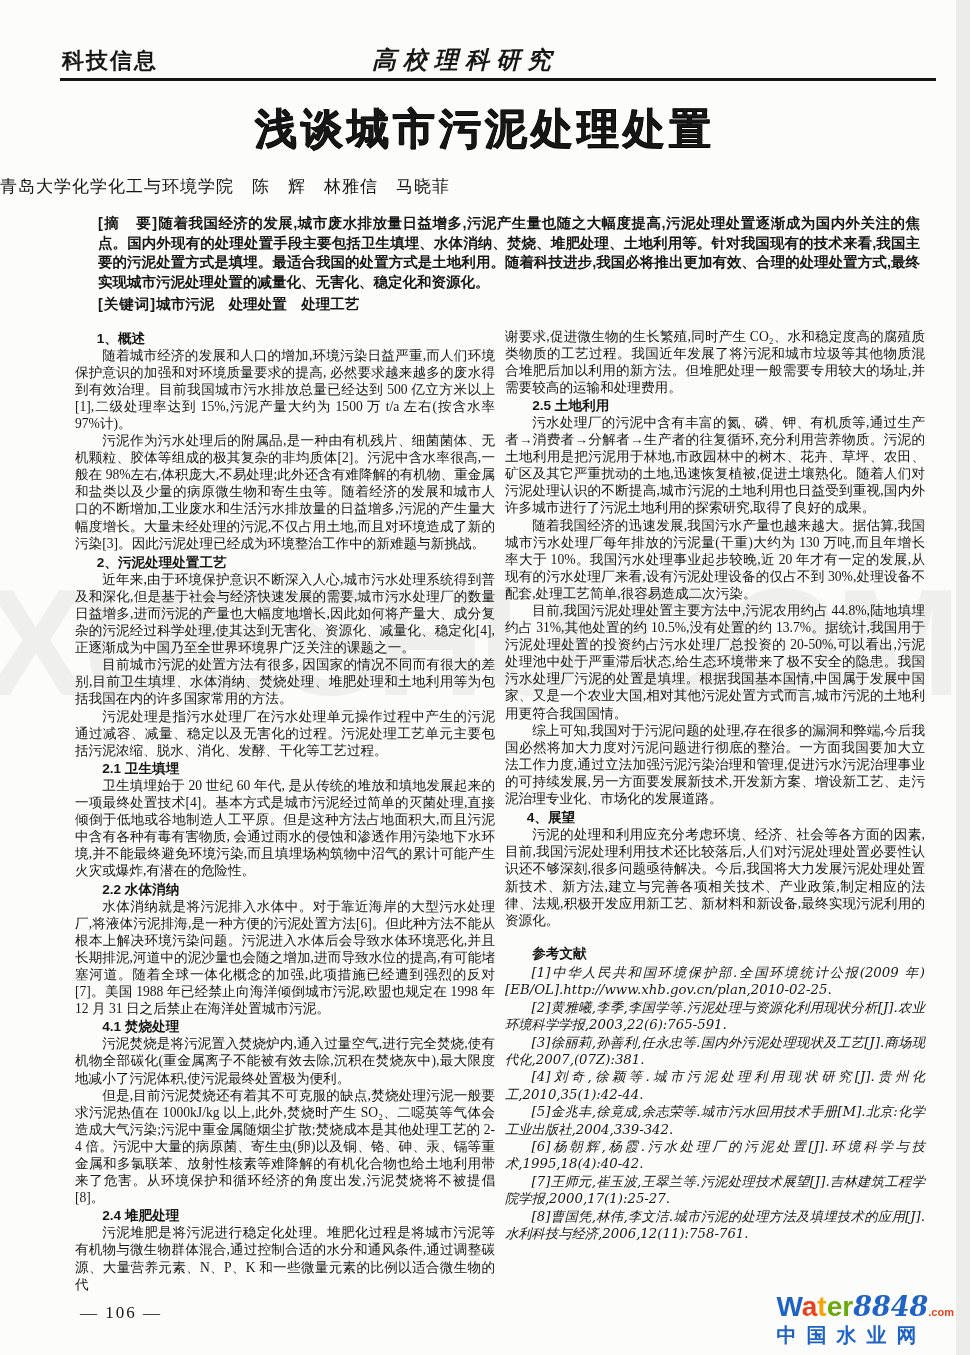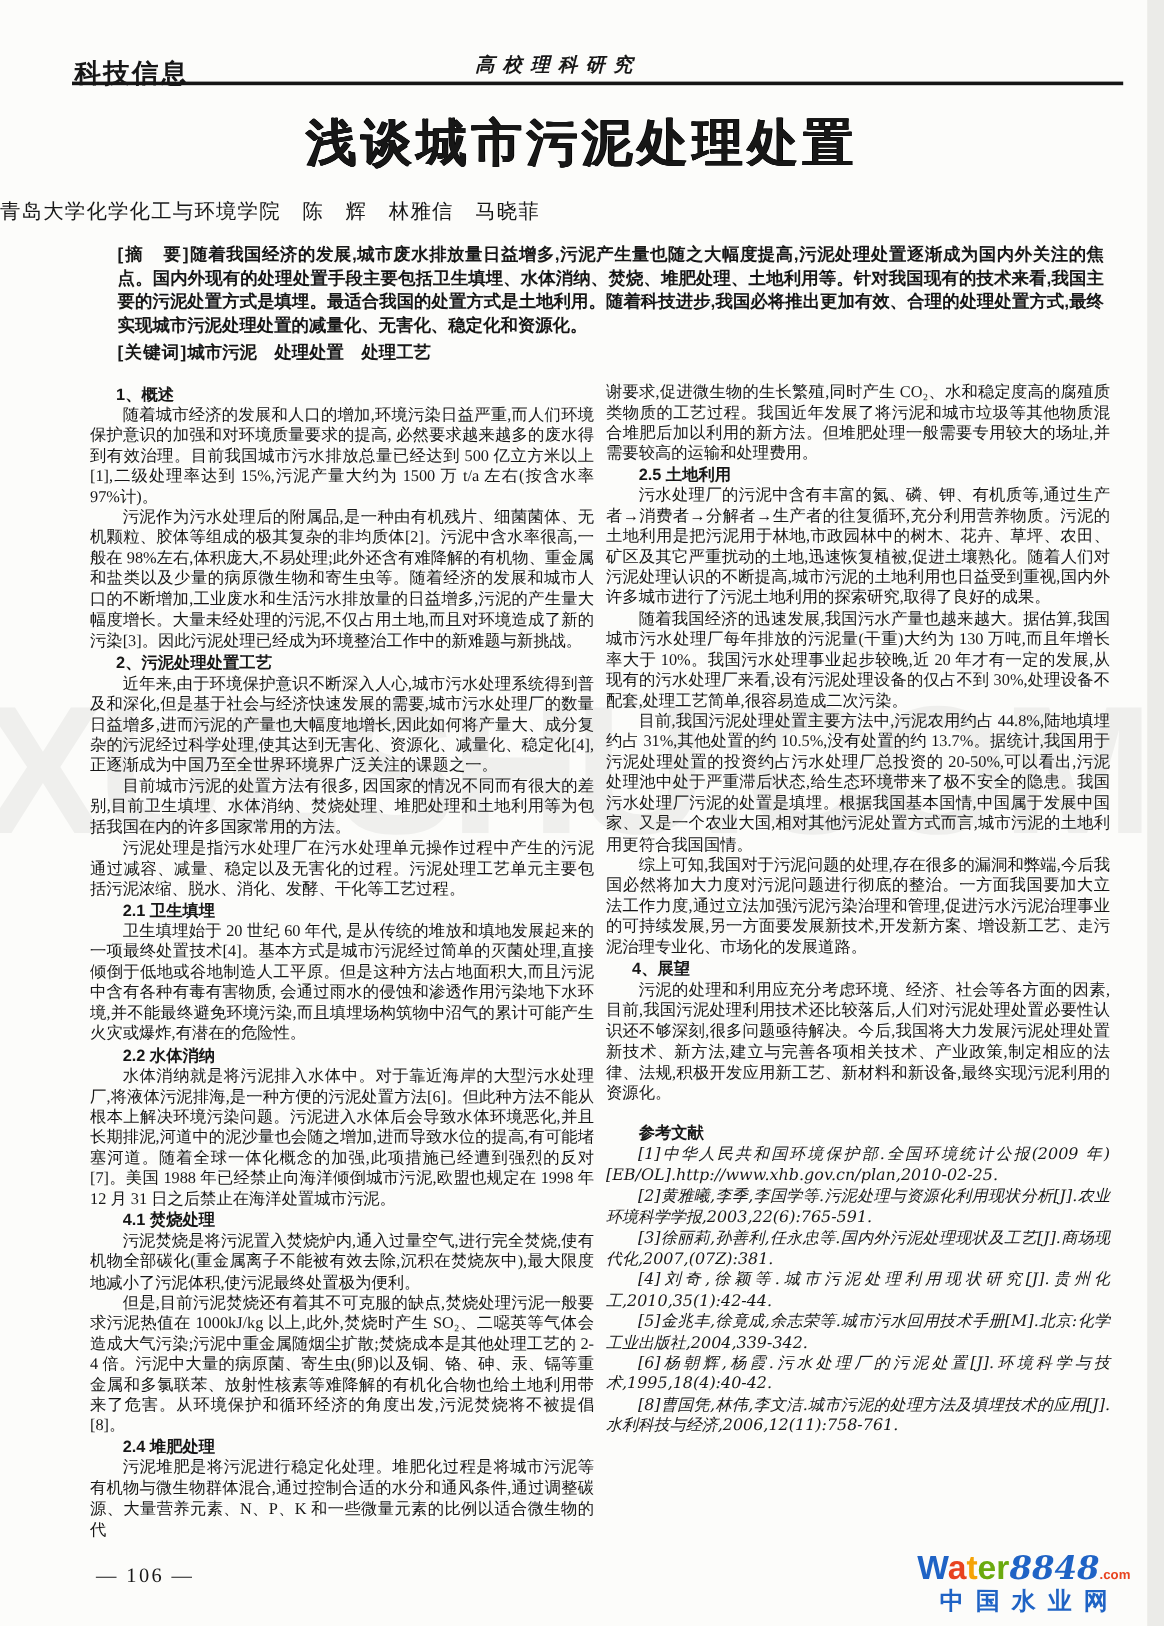--- a/index.html
+++ b/index.html
@@ -15,30 +15,30 @@
   
   .watermark {
     position:absolute; top:555px; left:-15px; width:1010px; z-index:0;
     font-family:"Liberation Sans",sans-serif; font-weight:bold;
     font-size:152px; letter-spacing:-6px; white-space:nowrap;
     color:rgba(130,130,130,0.10); pointer-events:none; user-select:none;
   }
   .content { position:relative; z-index:1; }
 
   
-  .hdr { position:relative; height:68px; }
+  .hdr { position:relative; height:78px; }
   .hdr-left {
     position:absolute; left:62px; top:46px;
     font-family:"Liberation Sans",sans-serif; font-weight:bold;
     font-size:22px; letter-spacing:2px;
   }
   .hdr-center {
     position:absolute; left:0; right:40px; top:44px; text-align:center;
     font-family:"DejaVu Serif",serif; font-style:italic; font-weight:bold;
-    font-size:16px; letter-spacing:7px;
+    font-size:24px; letter-spacing:7px;
   }
   .rule { border:none; border-top:3px solid #151515; margin:0 34px 0 60px; }
 
   
   .title {
     margin:20px 0 0; text-align:center;
     font-family:"Liberation Sans",sans-serif; font-weight:900;
     font-size:42px; letter-spacing:4px;
     text-shadow:0.6px 0 #000, -0.6px 0 #000, 0 0.6px #000;
   }
@@ -73,21 +73,21 @@
     font-family:"Liberation Sans",sans-serif; font-weight:bold;
     text-indent:2em; margin:16px 0 2px !important;
   }
   .ref-p {
     text-indent:2em; font-style:italic; font-size:13.3px; line-height:17.4px;
     font-family:"DejaVu Serif","Liberation Serif",serif;
   }
 
   
   .pageno { position:absolute; left:80px; bottom:32px; font-size:17px; letter-spacing:2px; z-index:2; }
-  .logo { position:absolute; right:28px; bottom:10px; text-align:center; z-index:2; line-height:1; }
+  .logo { position:absolute; right:16px; bottom:10px; text-align:left; z-index:2; line-height:1; }
   .logo-main { font-family:"Liberation Sans",sans-serif; font-weight:bold; font-size:28px; }
   .logo-main .num {
     font-family:"DejaVu Serif",serif; font-style:italic; font-weight:bold;
     font-size:27px; color:#1f63c5;
   }
   .logo-com { font-family:"Liberation Sans",sans-serif; font-weight:bold; font-size:11px; color:#e8431f; }
   .c-blue  { color:#1f63c5; }
   .c-red   { color:#e8431f; }
   .c-orange{ color:#f5a306; }
   .c-green { color:#6aaa0e; }
@@ -150,20 +150,21 @@
         <p class="sec-h">4、展望</p>
         <p class="body-p">污泥的处理和利用应充分考虑环境、经济、社会等各方面的因素,目前,我国污泥处理利用技术还比较落后,人们对污泥处理处置必要性认识还不够深刻,很多问题亟待解决。今后,我国将大力发展污泥处理处置新技术、新方法,建立与完善各项相关技术、产业政策,制定相应的法律、法规,积极开发应用新工艺、新材料和新设备,最终实现污泥利用的资源化。</p>
 
         <p class="refs-title">参考文献</p>
         <p class="ref-p">[1]中华人民共和国环境保护部.全国环境统计公报(2009 年)[EB/OL].http://www.xhb.gov.cn/plan,2010-02-25.</p>
         <p class="ref-p">[2]黄雅曦,李季,李国学等.污泥处理与资源化利用现状分析[J].农业环境科学学报,2003,22(6):765-591.</p>
         <p class="ref-p">[3]徐丽莉,孙善利,任永忠等.国内外污泥处理现状及工艺[J].商场现代化,2007,(07Z):381.</p>
         <p class="ref-p">[4]刘奇,徐颖等.城市污泥处理利用现状研究[J].贵州化工,2010,35(1):42-44.</p>
         <p class="ref-p">[5]金兆丰,徐竟成,余志荣等.城市污水回用技术手册[M].北京:化学工业出版社,2004,339-342.</p>
         <p class="ref-p">[6]杨朝辉,杨霞.污水处理厂的污泥处置[J].环境科学与技术,1995,18(4):40-42.</p>
+        <p class="ref-p">[7]王师元,崔玉波,王翠兰等.污泥处理技术展望[J].吉林建筑工程学院学报,2000,17(1):25-27.</p>
         <p class="ref-p">[8]曹国凭,林伟,李文洁.城市污泥的处理方法及填埋技术的应用[J].水利科技与经济,2006,12(11):758-761.</p>
       </div>
 
     </div>
   </div>
 
   <div class="pageno">— 106 —</div>
   <div class="logo">
     <div class="logo-main"><span class="c-blue">W</span><span class="c-red">a</span><span class="c-orange">t</span><span class="c-green">e</span><span class="c-green">r</span><span class="num">8848</span><span class="logo-com">.com</span></div>
     <div class="logo-sub">中国水业网</div>

